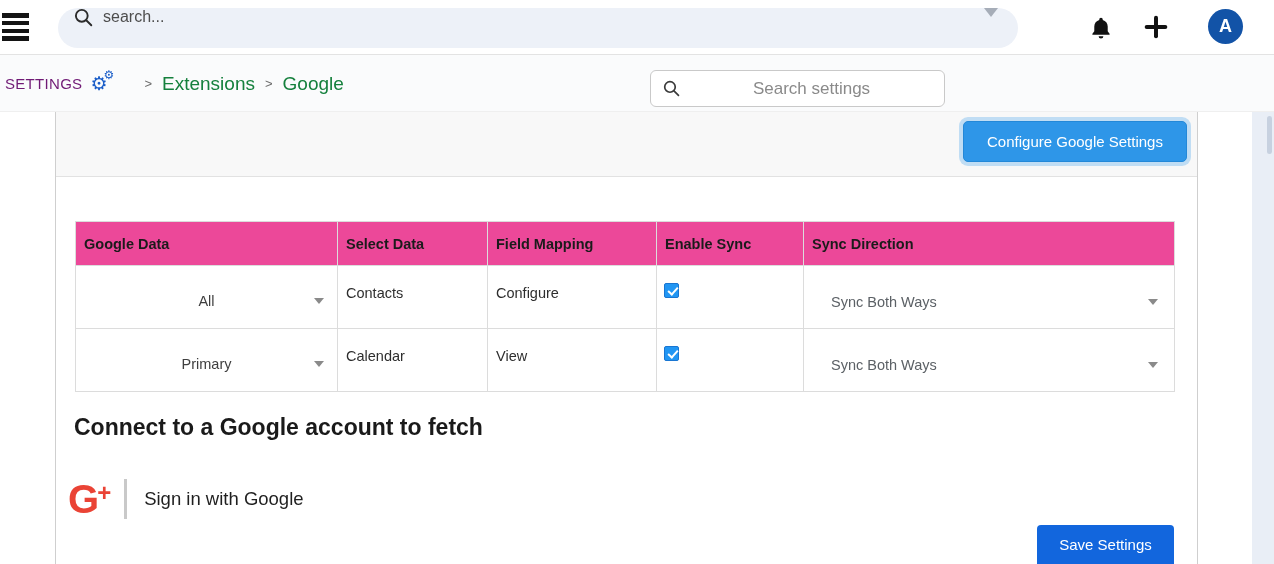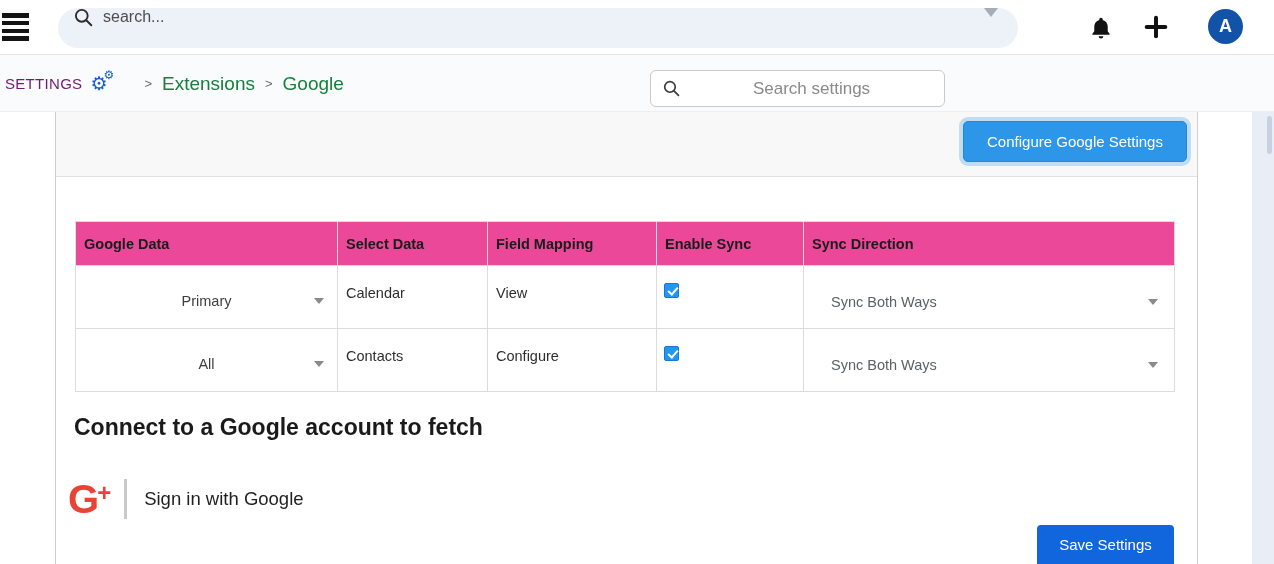--- a/index.html
+++ b/index.html
@@ -141,45 +141,45 @@
         <th>Select Data</th>
         <th>Field Mapping</th>
         <th>Enable Sync</th>
         <th>Sync Direction</th>
       </tr>
     </thead>
     <tbody>
       <tr>
         <td>
           <div class="fake-select">
-            <span>Primary</span>
+            <span>All</span>
             <span class="arrow"></span>
           </div>
         </td>
-        <td class="cell-plain">Calendar</td>
-        <td class="cell-plain">View</td>
+        <td class="cell-plain">Contacts</td>
+        <td class="cell-plain">Configure</td>
         <td class="cell-check">
           <div class="checkbox" data-checked="true"></div>
         </td>
         <td>
           <div class="dir-wrap">
             <span>Sync Both Ways</span>
             <span class="dir-arrow"></span>
           </div>
         </td>
       </tr>
       <tr>
         <td>
           <div class="fake-select">
-            <span>All</span>
+            <span>Primary</span>
             <span class="arrow"></span>
           </div>
         </td>
-        <td class="cell-plain">Contacts</td>
-        <td class="cell-plain">Configure</td>
+        <td class="cell-plain">Calendar</td>
+        <td class="cell-plain">View</td>
         <td class="cell-check">
           <div class="checkbox" data-checked="true"></div>
         </td>
         <td>
           <div class="dir-wrap">
             <span>Sync Both Ways</span>
             <span class="dir-arrow"></span>
           </div>
         </td>
       </tr>

